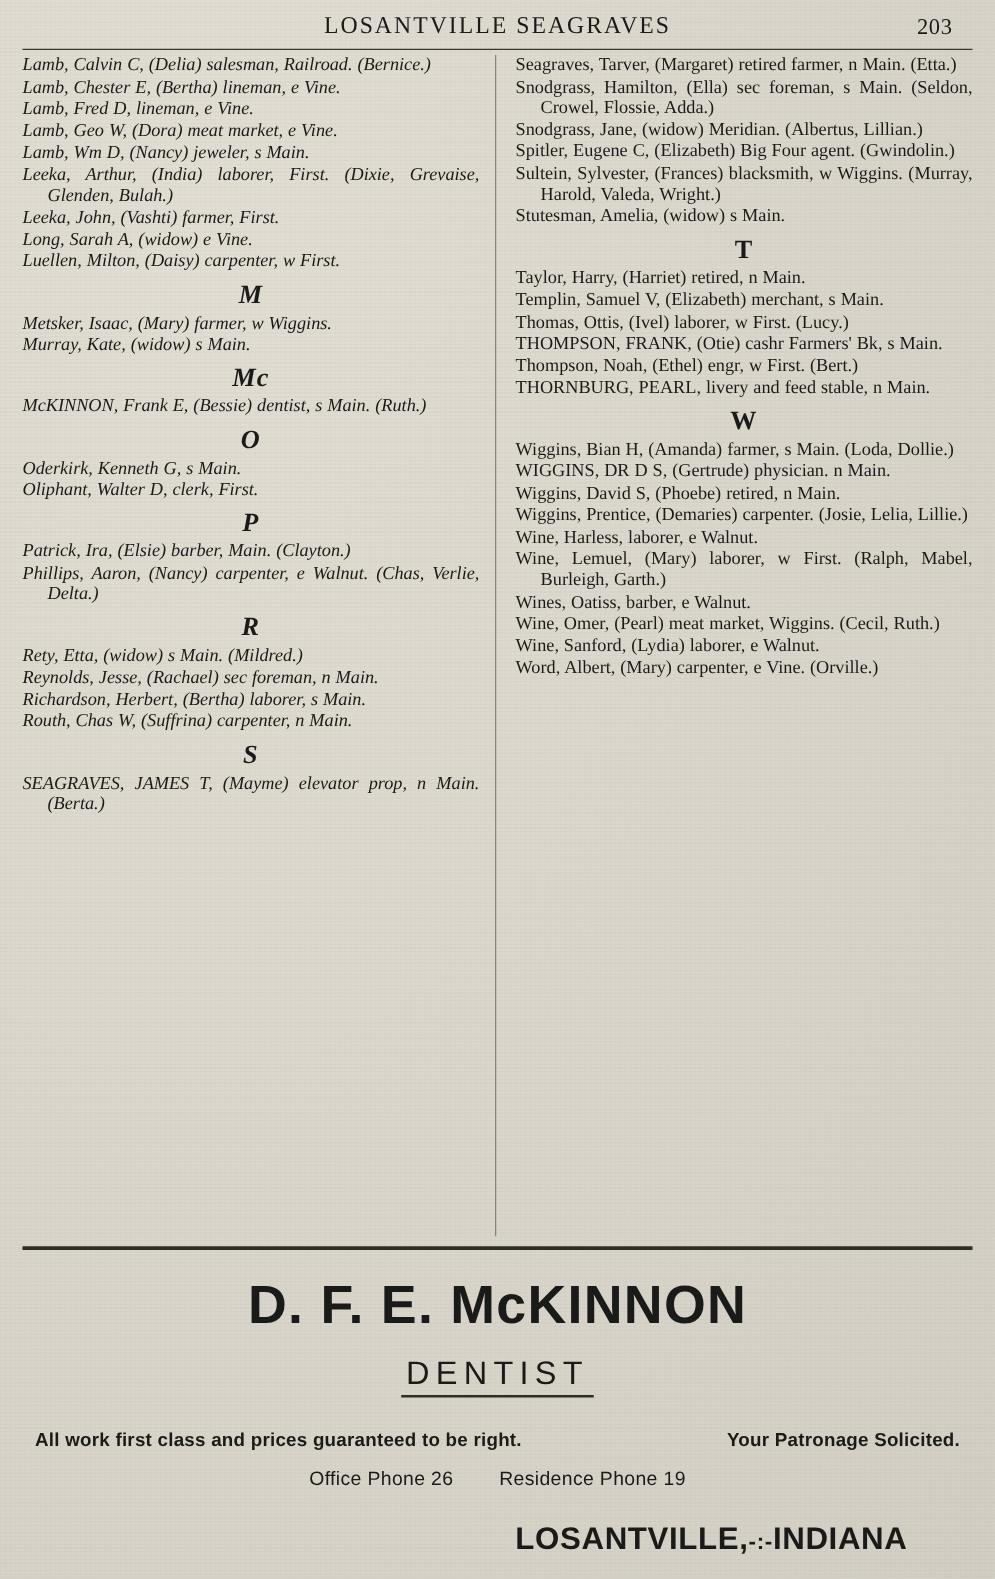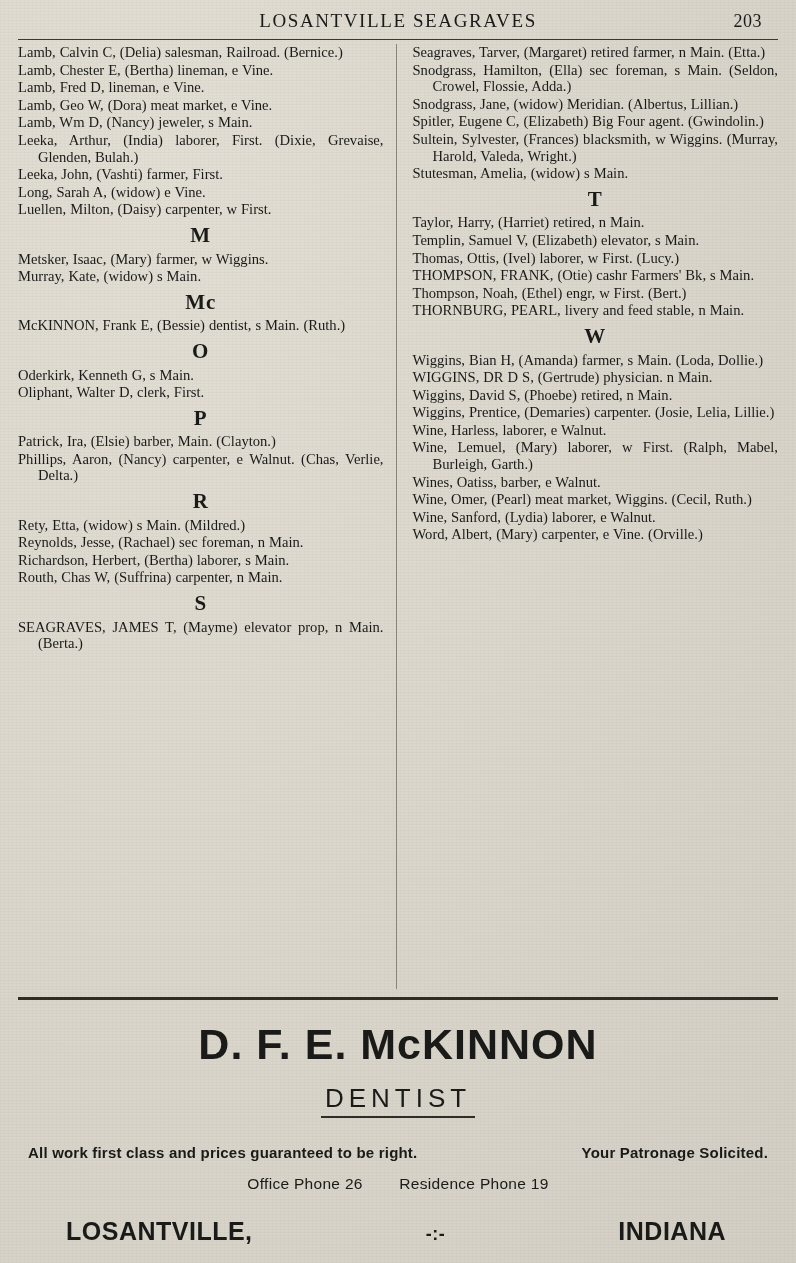--- a/index.html
+++ b/index.html
@@ -67,21 +67,21 @@
   .columns {
     position: relative;
     display: flex;
     height: 945px;
   }
   .col {
     width: 376px;
     font-size: 14.6px;
     line-height: 16.6px;
   }
-  .col.left { padding-right: 10px; }
+  .col.left { padding-right: 10px; font-style: italic; }
   .col.right { padding-left: 14px; }
   .col-divider {
     width: 1px;
     background: #6d6a61;
     margin: 0 2px;
     opacity: 0.75;
   }
   .entry {
     margin: 0 0 1px 0;
     padding-left: 20px;
@@ -137,21 +137,21 @@
   .ad-phones {
     font-family: "Liberation Sans", sans-serif;
     font-weight: 400;
     font-size: 15.5px;
     margin-top: 14px;
     letter-spacing: 0.3px;
   }
   .ad-phones span { margin: 0 16px; }
   .ad-city-row {
     display: flex;
-    justify-content: space-between;
+    justify-content: flex-end;
     align-items: baseline;
     margin: 24px 52px 0 48px;
     font-family: "Liberation Sans", sans-serif;
     font-weight: 700;
     font-size: 25px;
     letter-spacing: 0.5px;
   }
   .ad-sep { font-size: 18px; font-weight: 700; }
 </style>
 </head>
@@ -211,21 +211,21 @@
 
       <p class="entry">Seagraves, Tarver, (Margaret) retired farmer, n Main.  (Etta.)</p>
       <p class="entry">Snodgrass, Hamilton, (Ella) sec foreman, s Main. (Seldon, Crowel, Flossie, Adda.)</p>
       <p class="entry">Snodgrass, Jane, (widow) Meridian.  (Albertus, Lillian.)</p>
       <p class="entry">Spitler, Eugene C, (Elizabeth) Big Four agent.  (Gwindolin.)</p>
       <p class="entry">Sultein, Sylvester, (Frances) blacksmith, w Wiggins.  (Murray, Harold, Valeda, Wright.)</p>
       <p class="entry">Stutesman, Amelia, (widow) s Main.</p>
 
       <div class="letter-heading">T</div>
       <p class="entry">Taylor, Harry, (Harriet) retired, n Main.</p>
-      <p class="entry">Templin, Samuel V, (Elizabeth) elevator, s Main.</p>
+      <p class="entry">Templin, Samuel V, (Elizabeth) merchant, s Main.</p>
       <p class="entry">Thomas, Ottis, (Ivel) laborer, w First.  (Lucy.)</p>
       <p class="entry">THOMPSON, FRANK, (Otie) cashr Farmers' Bk, s Main.</p>
       <p class="entry">Thompson, Noah, (Ethel) engr, w First.  (Bert.)</p>
       <p class="entry">THORNBURG, PEARL, livery and feed stable, n Main.</p>
 
       <div class="letter-heading">W</div>
       <p class="entry">Wiggins, Bian H, (Amanda) farmer, s Main.  (Loda, Dollie.)</p>
       <p class="entry">WIGGINS, DR D S, (Gertrude) physician. n Main.</p>
       <p class="entry">Wiggins, David S, (Phoebe) retired, n Main.</p>
       <p class="entry">Wiggins, Prentice, (Demaries) carpenter.  (Josie, Lelia, Lillie.)</p>

